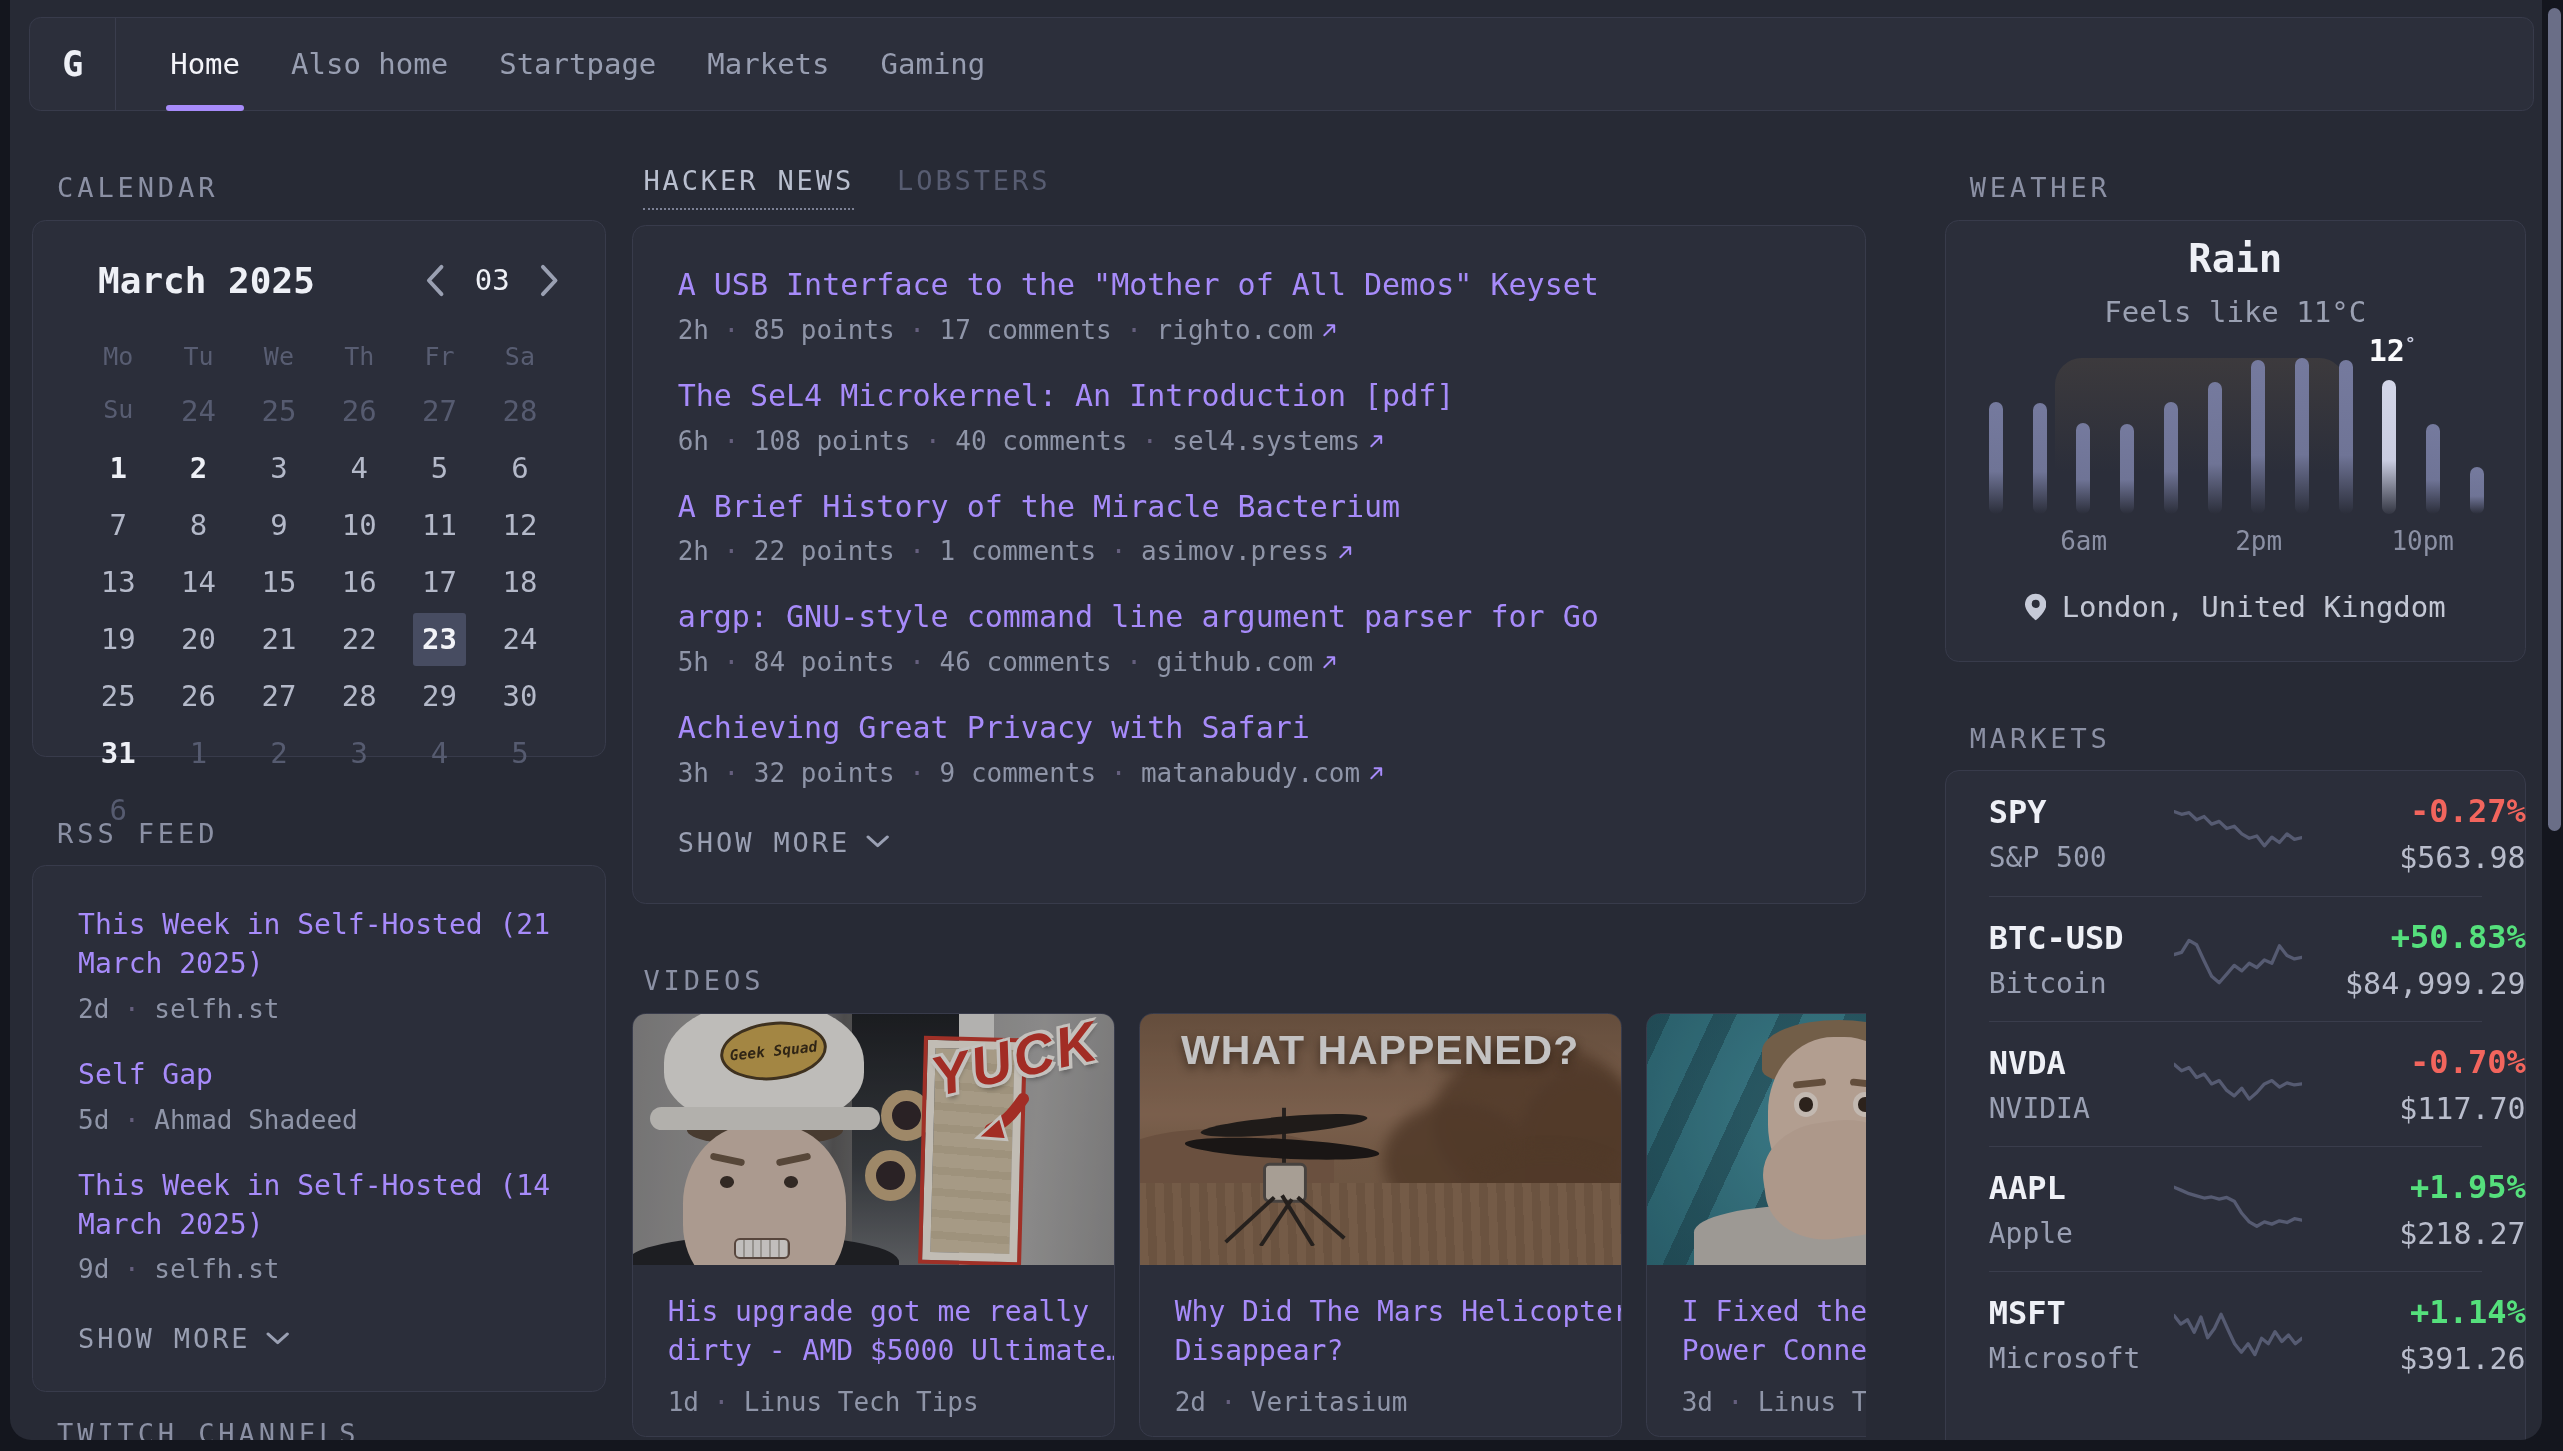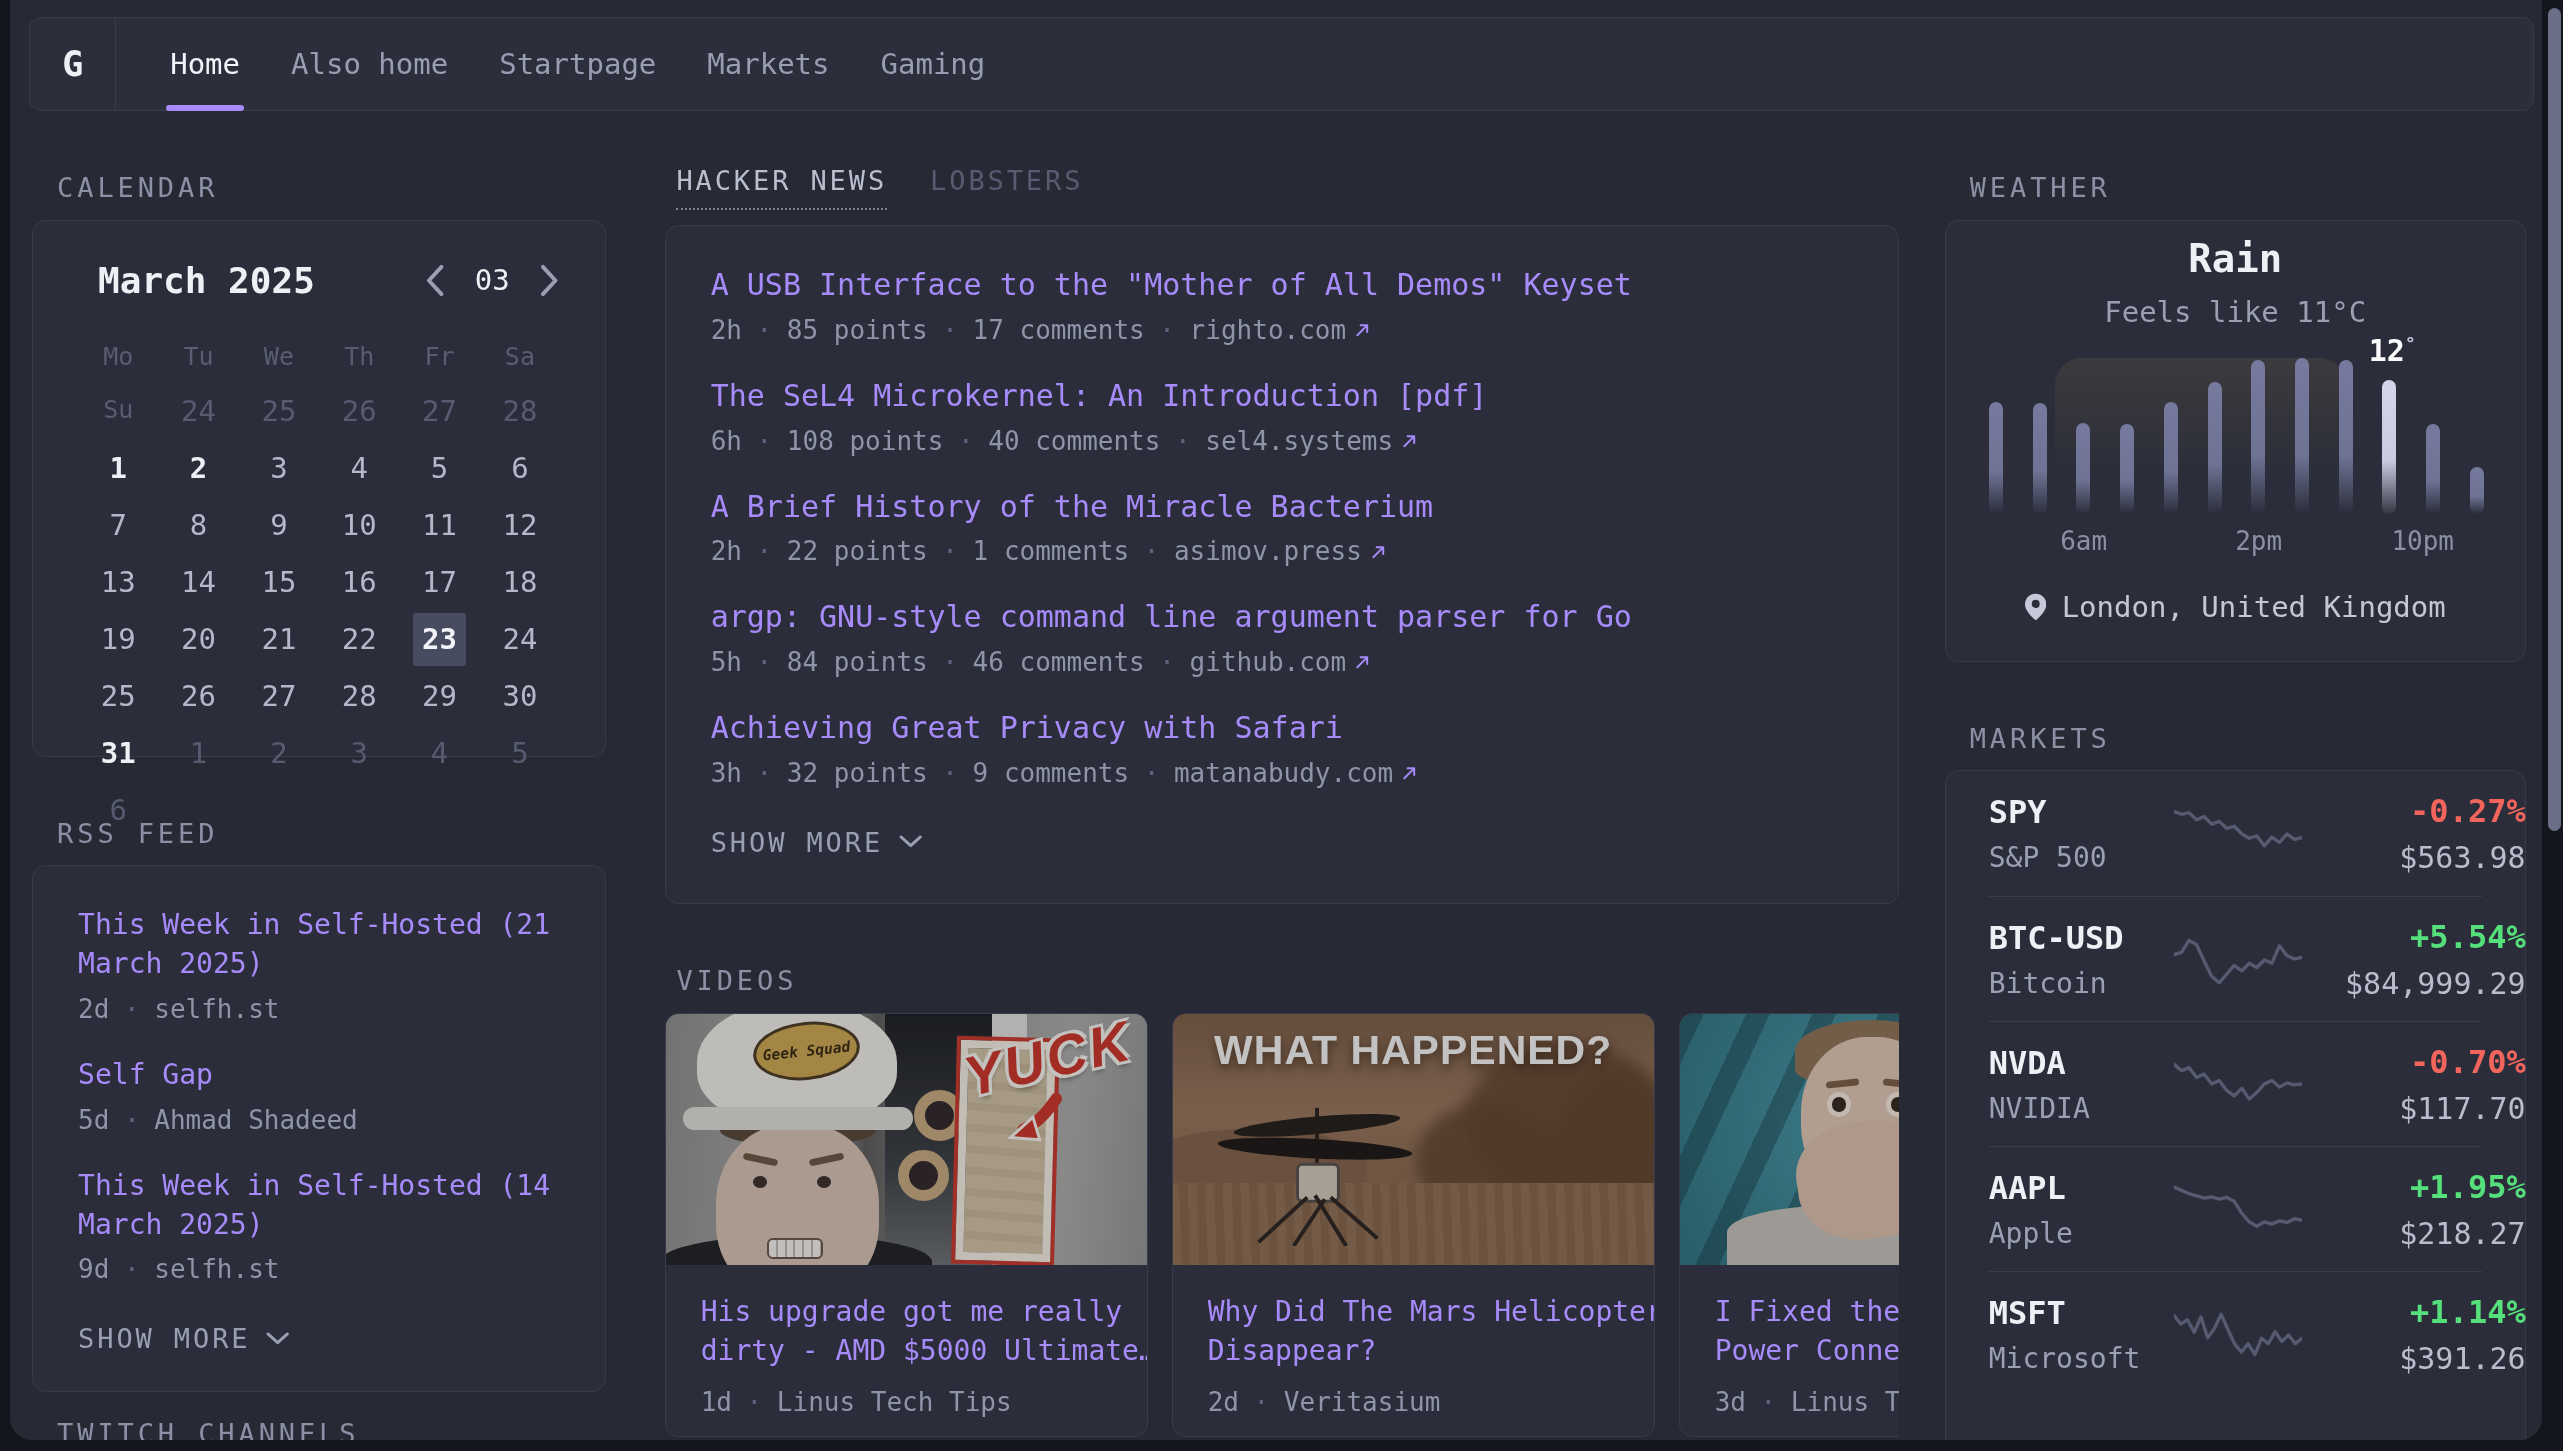--- a/index.html
+++ b/index.html
@@ -18,21 +18,21 @@
               justify-content:center; font-size:35px; font-weight:700; color:#eef0f6; }
   .nav-tabs { display:flex; gap:51px; margin-left:54px; }
   .nav-tab  { position:relative; display:flex; align-items:center; font-size:29px; color:#989eb1; cursor:pointer; }
   .nav-tab.active { color:#f3f4f9; }
   .tab-underline { position:absolute; left:-3.9px; right:-3.9px; bottom:-1px; height:5.8px;
                    border-radius:3.9px; background:#a78bfa; }
 
   
   .col { position:absolute; top:111px; }
   .col-left  { left:22.4px;   width:574px;  }
-  .col-mid   { left:655px;  width:1234px; }
+  .col-mid   { left:622px;  width:1234px; }
   .col-right { left:1935px; width:581px;  }
 
   .section-title { margin:60px 0 0 25px; font-size:27px; letter-spacing:3.9px; color:#8b90a4; line-height:33px; }
   .col-mid .section-title { margin-left:11.7px; }
   .twitch-title { margin-top:25px; }
 
   .card { margin-top:15.6px; background:#2b2e3a; border:1px solid #383b4b; border-radius:13.6px; }
 
   
   .calendar-card { height:537px; padding:39px 45px; }
@@ -666,21 +666,21 @@
           </div>
           <div class="mk-row">
             <div class="mk-left">
               <div class="mk-sym">BTC-USD</div>
               <div class="mk-name">Bitcoin</div>
             </div>
             <svg width="128" height="64" viewBox="0 0 132 66" class="mk-spark">
               <polyline points="0.0,28.4 7.8,26.2 15.5,13.8 23.3,18.3 31.1,35.1 38.8,50.8 46.6,57.5 54.4,48.6 62.1,39.6 69.9,45.2 77.6,37.4 85.4,41.8 93.2,34.0 100.9,37.4 108.7,19.4 116.5,29.5 124.2,32.9 132.0,31.2" fill="none" stroke="#565b72" stroke-width="3.4" stroke-linejoin="round" stroke-linecap="round"></polyline>
             </svg>
             <div class="mk-right">
-              <div class="mk-chg up">+5.54%</div>
+              <div class="mk-chg up">+50.83%</div>
               <div class="mk-price">$84,999.29</div>
             </div>
           </div>
           <div class="mk-row">
             <div class="mk-left">
               <div class="mk-sym">NVDA</div>
               <div class="mk-name">NVIDIA</div>
             </div>
             <svg width="128" height="64" viewBox="0 0 132 66" class="mk-spark">
               <polyline points="0.0,12.7 7.8,19.4 15.5,16.1 23.3,26.2 31.1,22.8 38.8,32.9 46.6,29.5 54.4,39.6 62.1,45.2 69.9,37.4 77.6,48.6 85.4,41.8 93.2,32.9 100.9,29.5 108.7,36.2 116.5,31.8 124.2,34.0 132.0,32.9" fill="none" stroke="#565b72" stroke-width="3.4" stroke-linejoin="round" stroke-linecap="round"></polyline>

